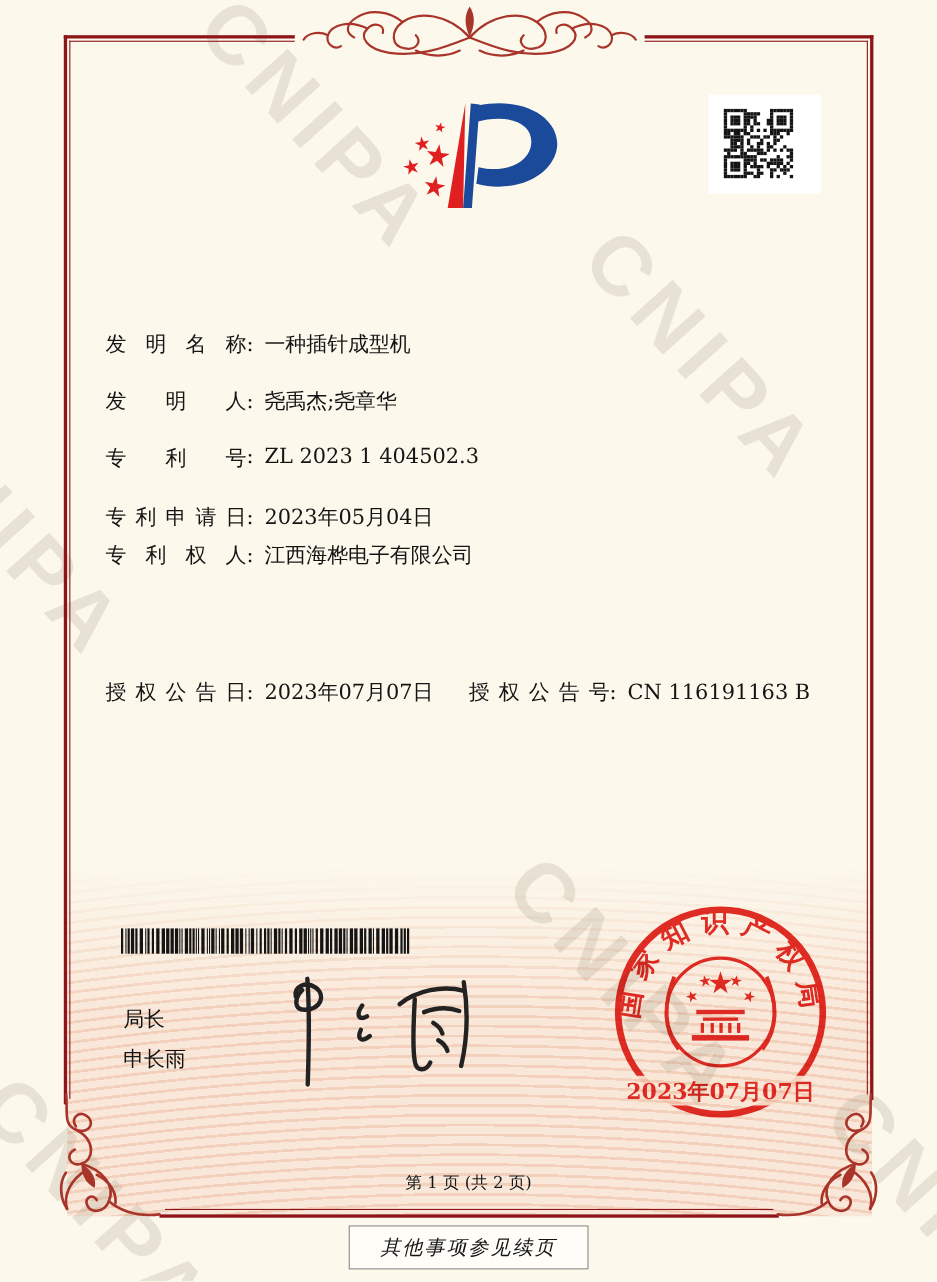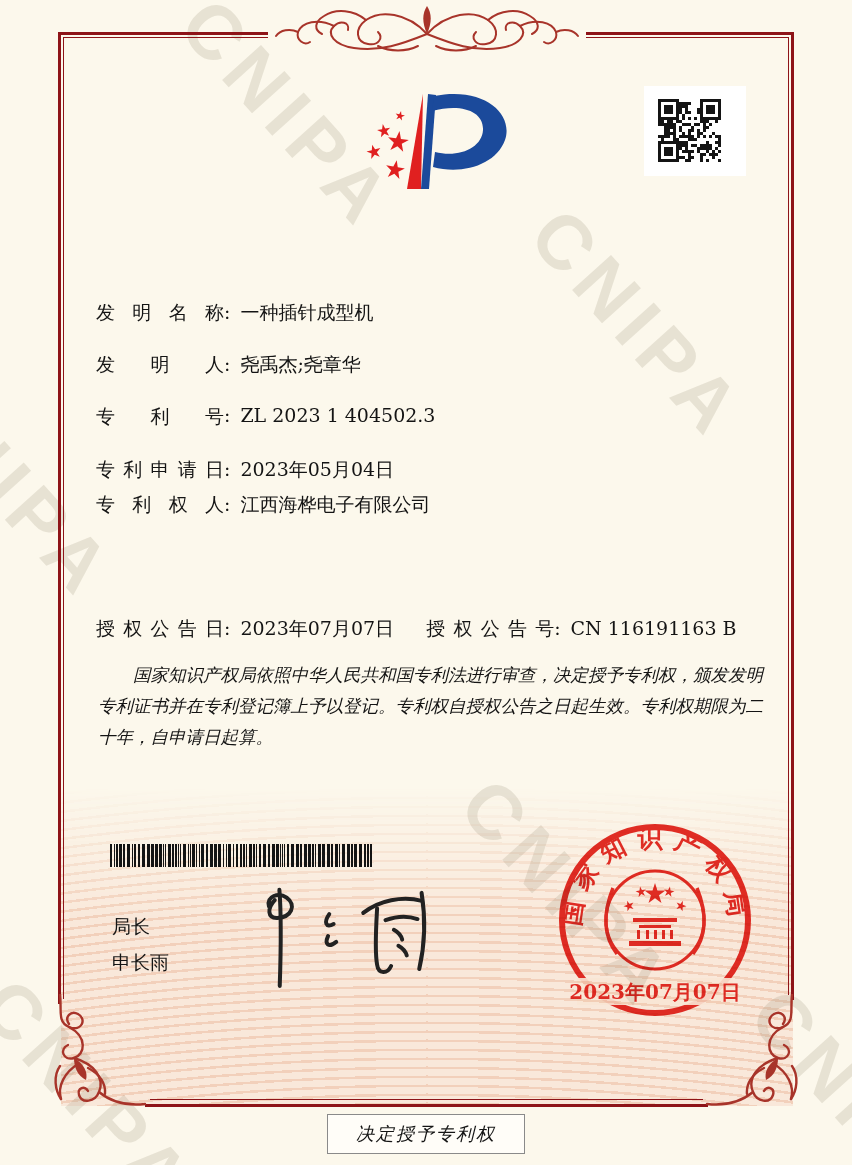--- a/index.html
+++ b/index.html
@@ -407,21 +407,20 @@
     <span class="lb">专利申请日</span><span class="cl">:</span><span>2023年05月04日</span>
   </div>
   <div class="row" style="top:492px">
     <span class="lb">专利权人</span><span class="cl">:</span><span>江西海桦电子有限公司</span>
   </div>
   <div class="row" style="top:616px">
     <span class="lb">授权公告日</span><span class="cl">:</span><span>2023年07月07日</span><span class="pair2 lb">授权公告号</span><span class="cl">:</span><span>CN 116191163 B</span>
   </div>
 
   <div class="paras">
-    <p>国家知识产权局依照中华人民共和国专利法进行审查，决定授予专利权，颁发发明专利证书并在专利登记簿上予以登记。专利权自授权公告之日起生效。专利权期限为二十年，自申请日起算。</p>
   </div>
 
   <div class="barcode">
       <i style="left: 0px; width: 2px;"></i>
       <i style="left: 4px; width: 1px;"></i>
       <i style="left: 6px; width: 2px;"></i>
       <i style="left: 9px; width: 3px;"></i>
       <i style="left: 13px; width: 2px;"></i>
       <i style="left: 17px; width: 3px;"></i>
       <i style="left: 22px; width: 1px;"></i>
@@ -531,17 +530,18 @@
       <rect x="109" y="112" width="3" height="9"></rect>
       <rect x="117" y="112" width="3" height="9"></rect>
       <rect x="76" y="123" width="52" height="5"></rect>
       <path d="M60 70 C 50 95, 50 118, 64 136" fill="none" stroke="#e3231c" stroke-width="3.5"></path>
       <path d="M144 70 C 154 95, 154 118, 140 136" fill="none" stroke="#e3231c" stroke-width="3.5"></path>
     </g>
     <rect x="24" y="160" width="156" height="27" fill="#fffdf8" opacity="0.9"></rect>
     <text x="102" y="181" text-anchor="middle" font-size="20" font-weight="bold" fill="#e3231c" font-family="'DejaVu Serif',serif">2023年07月07日</text>
   </svg>
 
+  <div class="pageno">第 1 页 (共 2 页)</div>
   <div class="note">
-    <span>决定授予专利权</span>
+    <span>其他事项参见续页</span>
   </div>
 
 </div>
 
 </body></html>

